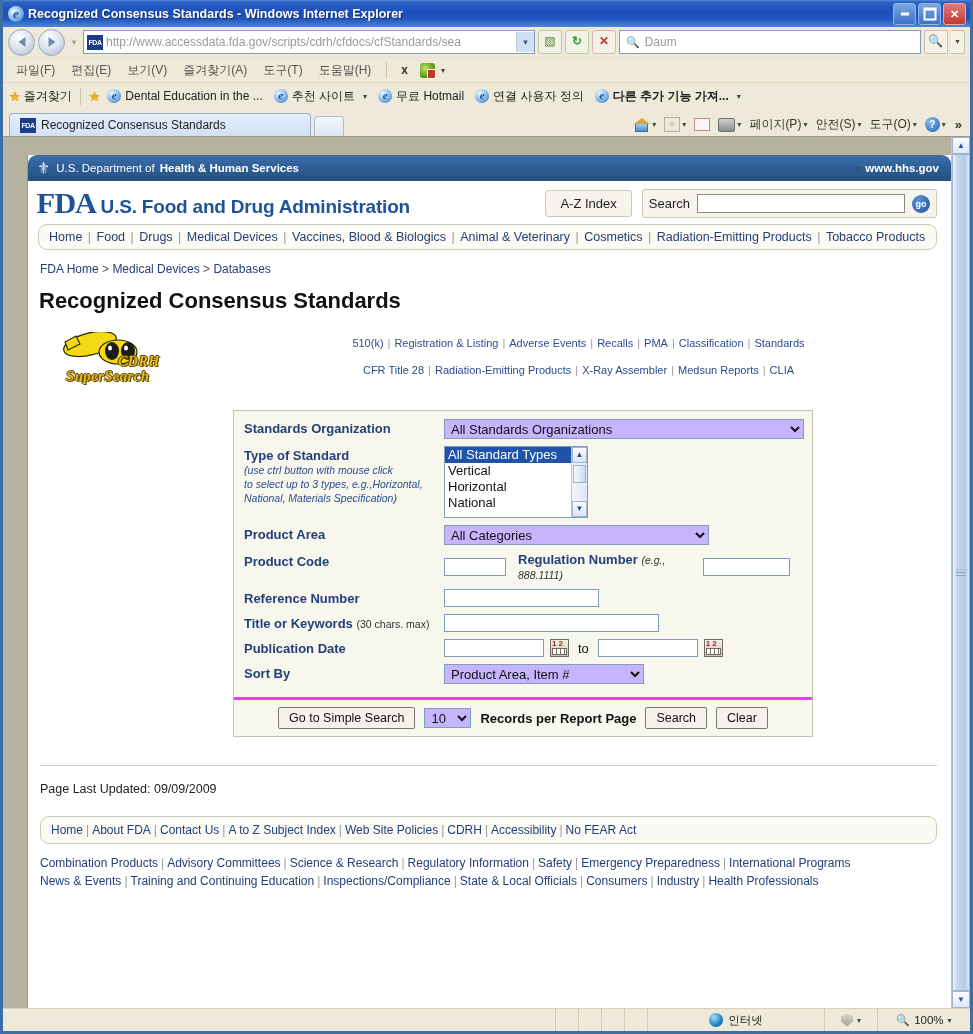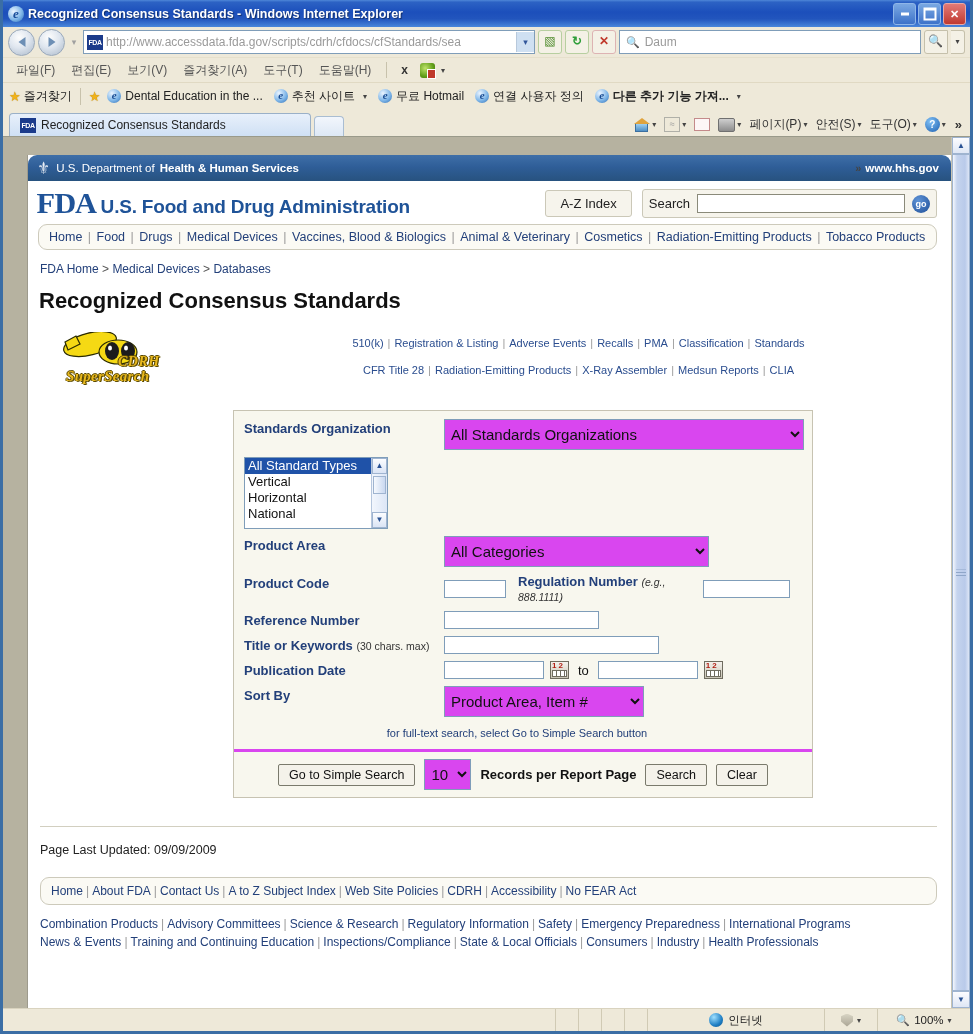--- a/index.html
+++ b/index.html
@@ -329,22 +329,22 @@
   .panelbody{padding:8px 12px 6px 0;}
   .frow{display:flex;align-items:flex-start;padding:0 10px;margin-bottom:7px;}
   .flabel{
     width:200px;flex:0 0 200px;font-size:13px;font-weight:bold;color:#23407a;
     padding-top:2px;
   }
   .flabel .hint{font-weight:normal;font-size:10.5px;color:#2a4d8f;display:block;line-height:13px;margin-top:1px;}
   .flabel .inlhint{font-weight:normal;font-size:10.5px;color:#333;}
   .fctl{flex:1 1 auto;display:flex;align-items:center;gap:6px;}
   select.sel{
-    font-family:"Liberation Sans",sans-serif;font-size:15px;
-    border:1px solid #7f9db9;background:#d946ef;height:31px;padding:1px 2px;color:#111;
+    font-family:"Liberation Sans",sans-serif;font-size:13px;
+    border:1px solid #7f9db9;background:#c4b5fd;height:20px;padding:1px 2px;color:#111;
   }
   .sel-org{width:360px;}
   .sel-cat{width:265px;}
   .sel-sort{width:200px;}
   .sel-rec{width:47px;font-size:12px;}
   .multi{
     width:144px;height:72px;border:1px solid #7f9db9;background:#fff;
     font-family:"Liberation Sans",sans-serif;font-size:13px;overflow:hidden;
     position:relative;box-sizing:border-box;
   }
@@ -647,20 +647,26 @@
             <div class="frow">
               <div class="flabel">Standards Organization</div>
               <div class="fctl">
                 <select class="sel sel-org">
                   <option>All Standards Organizations</option>
                 </select>
               </div>
             </div>
 
             <div class="frow">
+              <div class="flabel">
+                <span>Type of Standard</span>
+                <span class="hint" style="font-style:italic">(use ctrl button with mouse click</span>
+                <span class="hint" style="font-style:italic">to select up to 3 types, e.g.,Horizontal,</span>
+                <span class="hint" style="font-style:italic">National, Materials Specification)</span>
+              </div>
               <div class="fctl">
                 <div class="multi">
                   <div class="opt sel">All Standard Types</div>
                   <div class="opt">Vertical</div>
                   <div class="opt">Horizontal</div>
                   <div class="opt">National</div>
                   <div class="mscroll">
                     <div class="ar">▲</div>
                     <div class="th"></div>
                     <div class="ar">▼</div>
@@ -720,21 +726,20 @@
 
             <div class="frow">
               <div class="flabel">Sort By</div>
               <div class="fctl">
                 <select class="sel sel-sort">
                   <option>Product Area, Item #</option>
                 </select>
               </div>
             </div>
 
-            <div class="fullnote">for full-text search, select Go to Simple Search button</div>
           </div>
 
           <div class="panelfoot">
             <button class="btn">Go to Simple Search</button>
             <select class="sel sel-rec">
               <option>10</option>
             </select>
             <span class="recordslab">Records per Report Page</span>
             <button class="btn">Search</button>
             <button class="btn">Clear</button>

